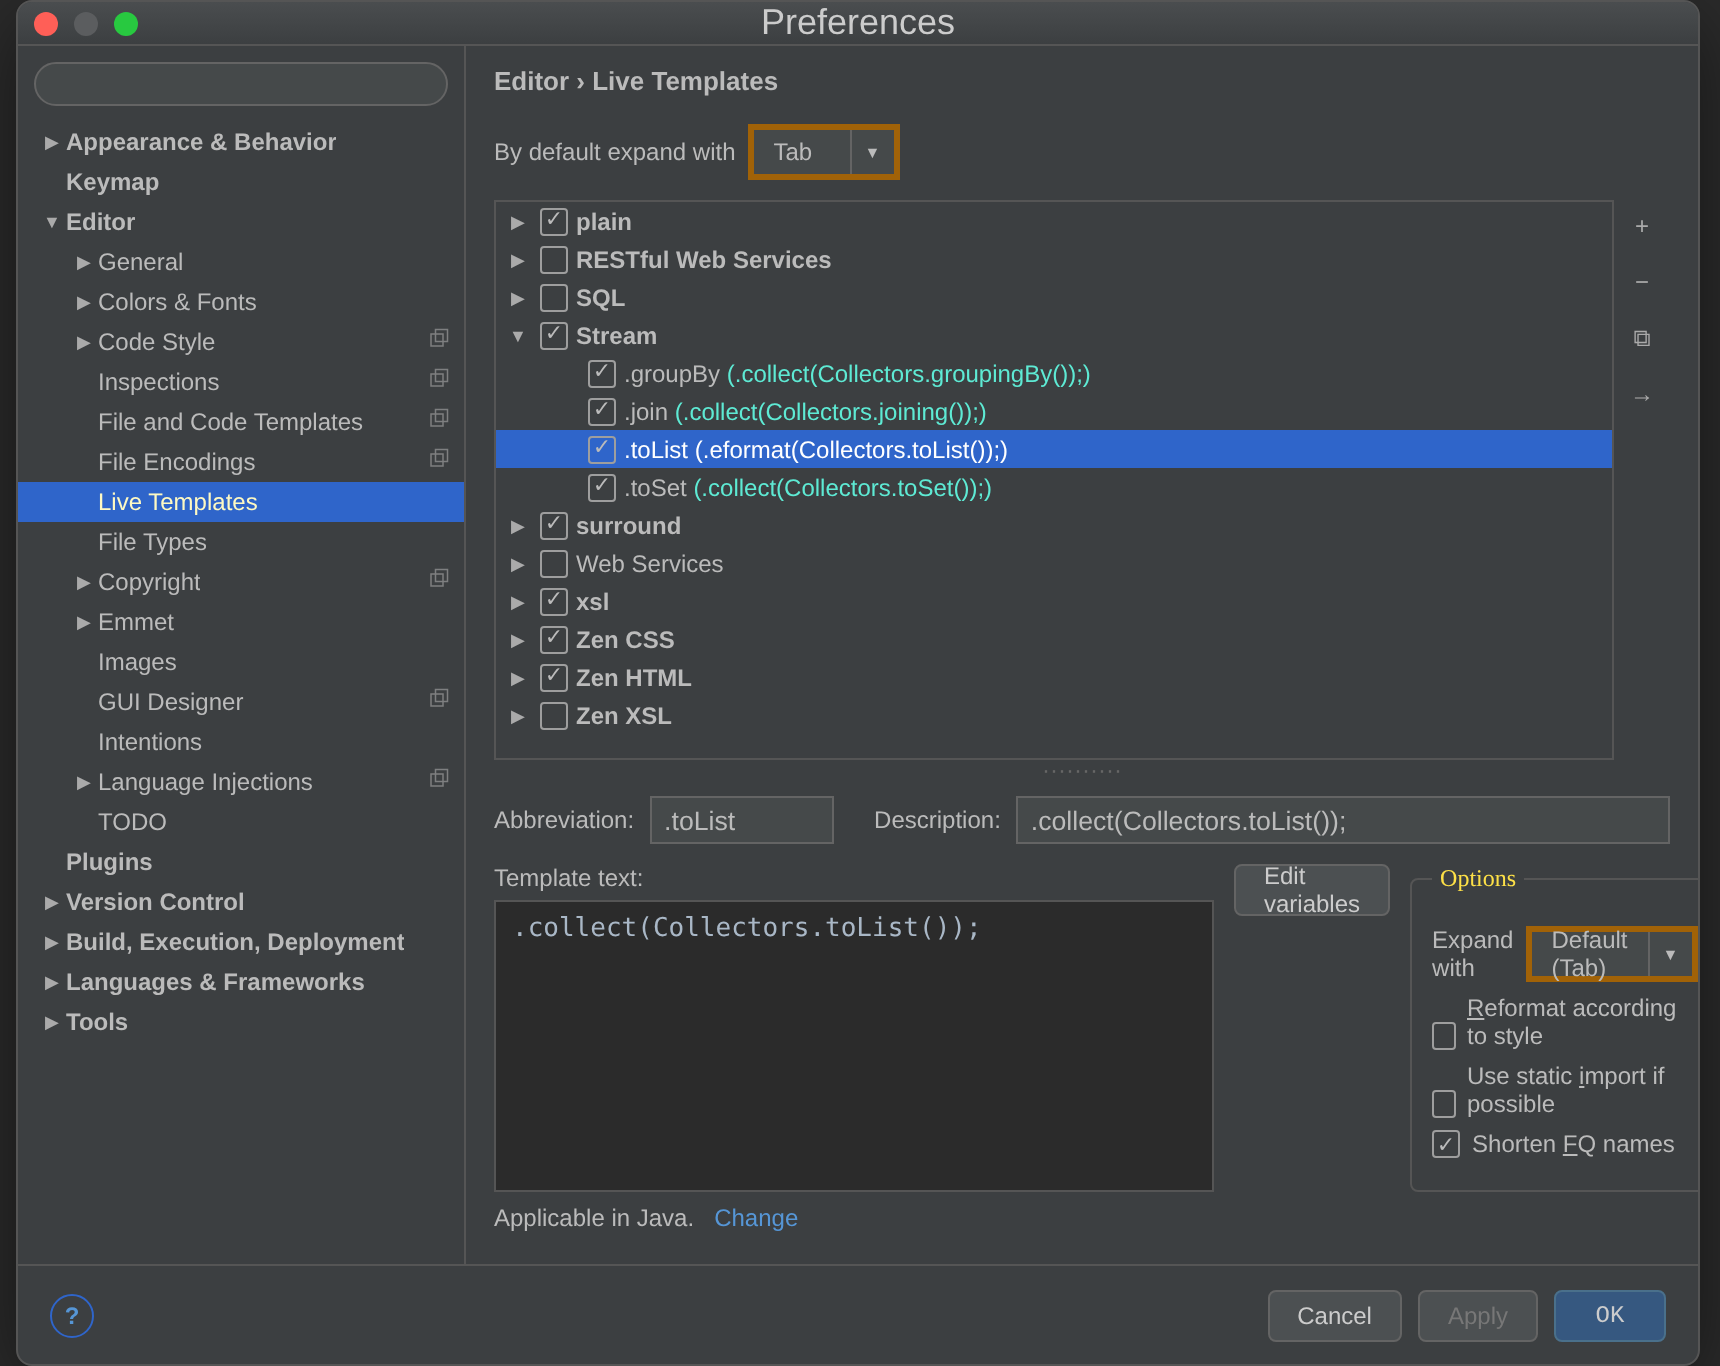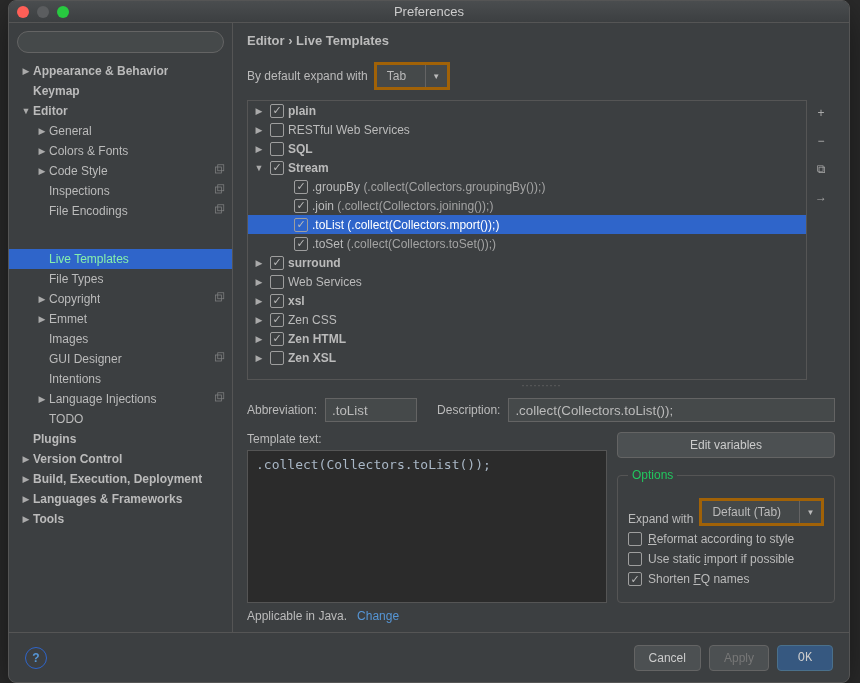--- a/index.html
+++ b/index.html
@@ -24,21 +24,21 @@
   .titlebar {
     height: 22px;
     display: flex; align-items: center;
     padding: 0 8px;
     border-bottom: 1px solid #555;
     position: relative;
     background: linear-gradient(#4a4d4f,#3c3f41);
   }
   .traffic { display: flex; gap: 8px; position: absolute; left: 8px; top: 5px; }
   .traffic span { width: 12px; height: 12px; border-radius: 6px; display: inline-block; }
-  .title { flex: 1; text-align: center; color: #ccc; font-size: 13px; }
+  .title { flex: 1; text-align: center; color: #ccc; font-size: 18px; }
   .body { display: flex; height: calc(100% - 22px - 50px); }
   .side {
     width: 224px;
     background: #3c3f41;
     border-right: 1px solid #555;
     display: flex; flex-direction: column;
   }
   .search-wrap { padding: 8px; }
   .search {
     width: 100%; height: 22px;
@@ -61,21 +61,21 @@
   .tree-row {
     display: flex; align-items: center;
     height: 20px;
     padding-right: 6px;
     cursor: pointer;
     position: relative;
   }
   .tree-row .indent { flex-shrink: 0; }
   .tree-row .arrow { width: 14px; text-align: center; color: #aaa; font-size: 9px; }
   .tree-row .label { white-space: nowrap; overflow: hidden; text-overflow: ellipsis; }
-  .tree-row.selected { background: #2f65ca; color: #86efac; margin-top: 28px; }
+  .tree-row.selected { background: #2f65ca; color: #fef9c3; }
   .tree-row.bold .label { font-weight: bold; }
   .tree-row .dup {
     position: absolute; right: 6px; top: 3px;
     width: 12px; height: 12px;
     opacity: 0.6;
   }
   .main { flex: 1; padding: 10px 14px 6px 14px; display: flex; flex-direction: column; overflow: hidden; }
   .crumbs { color: #bbb; font-weight: bold; font-size: 13px; margin-bottom: 14px; }
   .expand-row { display: flex; align-items: center; gap: 6px; margin-bottom: 10px; }
   .select-wrap { display: flex; border: 3px solid #a16207; }
@@ -97,21 +97,21 @@
   .group-row .indent { flex-shrink:0; }
   .group-row .arrow { width: 14px; text-align: center; color: #aaa; font-size: 9px; }
   .group-row .cb {
     width: 14px; height: 14px; margin: 0 4px;
     border: 1px solid #9e9e9e; border-radius: 2px;
     display: inline-flex; align-items: center; justify-content: center;
     font-size: 11px;
   }
   .group-row .cb.checked::after { content: "✓"; color: #bbb; line-height: 1; }
   .group-row .name { color: #bbb; white-space: nowrap; }
-  .group-row .name .hint { color: #a3a3a3; }
+  .group-row .name .hint { color: #5eead4; }
   .group-row.selected { background: #2f65ca; }
   .group-row.selected .name, .group-row.selected .name .hint { color: #fff; }
   .group-toolbar {
     width: 28px;
     display: flex; flex-direction: column; align-items: center;
     padding-top: 4px; gap: 10px;
   }
   .group-toolbar .tb { width: 18px; height: 18px; display:flex; align-items:center; justify-content:center; color:#aaa; cursor:pointer; }
   .grip {
     height: 6px; display:flex; align-items:center; justify-content:center;
@@ -127,33 +127,33 @@
   .template-text {
     flex: 1; min-height: 140px;
     background: #2b2b2b;
     border: 1px solid #555;
     padding: 6px 8px;
     font-family: Menlo, Consolas, monospace;
     font-size: 13px;
     color: #a9b7c6;
     overflow: auto;
   }
-  .right-col { width: 218px; display: flex; flex-direction: column; gap: 10px; }
+  .right-col { width: 218px; display: flex; gap: 10px; }
   .btn {
     height: 26px; background: #4c5052; border: 1px solid #646464;
     display: inline-flex; align-items: center; justify-content: center;
     padding: 0 14px; border-radius: 4px; cursor: pointer; color: #ccc;
   }
   .btn.primary { background: #365880; border-color: #4a708b; font-family: Liberation Mono, monospace; }
   .btn.disabled { color: #777; }
   fieldset.opts {
     border: 1px solid #555; border-radius: 4px;
     padding: 10px; color: #bbb;
   }
-  fieldset.opts legend { padding: 0 4px; color: #22c55e; }
+  fieldset.opts legend { padding: 0 4px; color: #fde047; font-family: Liberation Serif, serif; }
   .opt-row { display: flex; align-items: flex-end; gap: 6px; margin: 6px 0; }
   .opt-row .cb {
     width: 14px; height: 14px; border: 1px solid #9e9e9e; border-radius: 2px;
     display:inline-flex; align-items:center; justify-content:center;
   }
   .opt-row .cb.checked::after { content:"✓"; color:#bbb; font-size:11px; }
   .opt-row label u { text-decoration: underline; }
   .applicable-row { margin-top: 6px; }
   .applicable-row .link { color: #5696d6; cursor: pointer; }
   .footer {
@@ -229,20 +229,29 @@
             <span class="arrow"></span>
             <span class="label">Inspections</span>
             <svg viewBox="0 0 16 16" class="dup">
               <rect x="2" y="4" width="8" height="8" fill="none" stroke="#aaa"></rect>
               <rect x="5" y="1" width="8" height="8" fill="none" stroke="#aaa"></rect>
             </svg>
           </div>
           <div class="tree-row">
             <span class="indent" style="width: 26px;"></span>
             <span class="arrow"></span>
+            <span class="label">File and Code Templates</span>
+            <svg viewBox="0 0 16 16" class="dup">
+              <rect x="2" y="4" width="8" height="8" fill="none" stroke="#aaa"></rect>
+              <rect x="5" y="1" width="8" height="8" fill="none" stroke="#aaa"></rect>
+            </svg>
+          </div>
+          <div class="tree-row">
+            <span class="indent" style="width: 26px;"></span>
+            <span class="arrow"></span>
             <span class="label">File Encodings</span>
             <svg viewBox="0 0 16 16" class="dup">
               <rect x="2" y="4" width="8" height="8" fill="none" stroke="#aaa"></rect>
               <rect x="5" y="1" width="8" height="8" fill="none" stroke="#aaa"></rect>
             </svg>
           </div>
           <div class="tree-row selected">
             <span class="indent" style="width: 26px;"></span>
             <span class="arrow"></span>
             <span class="label">Live Templates</span>
@@ -343,21 +352,21 @@
             <div class="group-row">
               <span class="indent" style="width: 4px;"></span>
               <span class="arrow">▶</span>
               <span class="cb checked"></span>
               <span class="name" style="font-weight: bold;">plain</span>
             </div>
             <div class="group-row">
               <span class="indent" style="width: 4px;"></span>
               <span class="arrow">▶</span>
               <span class="cb"></span>
-              <span class="name" style="font-weight: normal;">RESTful Web Services</span>
+              <span class="name" style="font-weight: bold;">RESTful Web Services</span>
             </div>
             <div class="group-row">
               <span class="indent" style="width: 4px;"></span>
               <span class="arrow">▶</span>
               <span class="cb"></span>
               <span class="name" style="font-weight: bold;">SQL</span>
             </div>
             <div class="group-row">
               <span class="indent" style="width: 4px;"></span>
               <span class="arrow">▼</span>
@@ -373,21 +382,21 @@
             <div class="group-row">
               <span class="indent" style="width: 28px;"></span>
               <span class="arrow"></span>
               <span class="cb checked"></span>
               <span class="name">.join <span class="hint">(.collect(Collectors.joining());)</span></span>
             </div>
             <div class="group-row selected">
               <span class="indent" style="width: 28px;"></span>
               <span class="arrow"></span>
               <span class="cb checked"></span>
-              <span class="name">.toList <span class="hint">(.collect(Collectors.mport());)</span></span>
+              <span class="name">.toList <span class="hint">(.eformat(Collectors.toList());)</span></span>
             </div>
             <div class="group-row">
               <span class="indent" style="width: 28px;"></span>
               <span class="arrow"></span>
               <span class="cb checked"></span>
               <span class="name">.toSet <span class="hint">(.collect(Collectors.toSet());)</span></span>
             </div>
             <div class="group-row">
               <span class="indent" style="width: 4px;"></span>
               <span class="arrow">▶</span>
@@ -403,21 +412,21 @@
             <div class="group-row">
               <span class="indent" style="width: 4px;"></span>
               <span class="arrow">▶</span>
               <span class="cb checked"></span>
               <span class="name" style="font-weight: bold;">xsl</span>
             </div>
             <div class="group-row">
               <span class="indent" style="width: 4px;"></span>
               <span class="arrow">▶</span>
               <span class="cb checked"></span>
-              <span class="name" style="font-weight: normal;">Zen CSS</span>
+              <span class="name" style="font-weight: bold;">Zen CSS</span>
             </div>
             <div class="group-row">
               <span class="indent" style="width: 4px;"></span>
               <span class="arrow">▶</span>
               <span class="cb checked"></span>
               <span class="name" style="font-weight: bold;">Zen HTML</span>
             </div>
             <div class="group-row">
               <span class="indent" style="width: 4px;"></span>
               <span class="arrow">▶</span>

